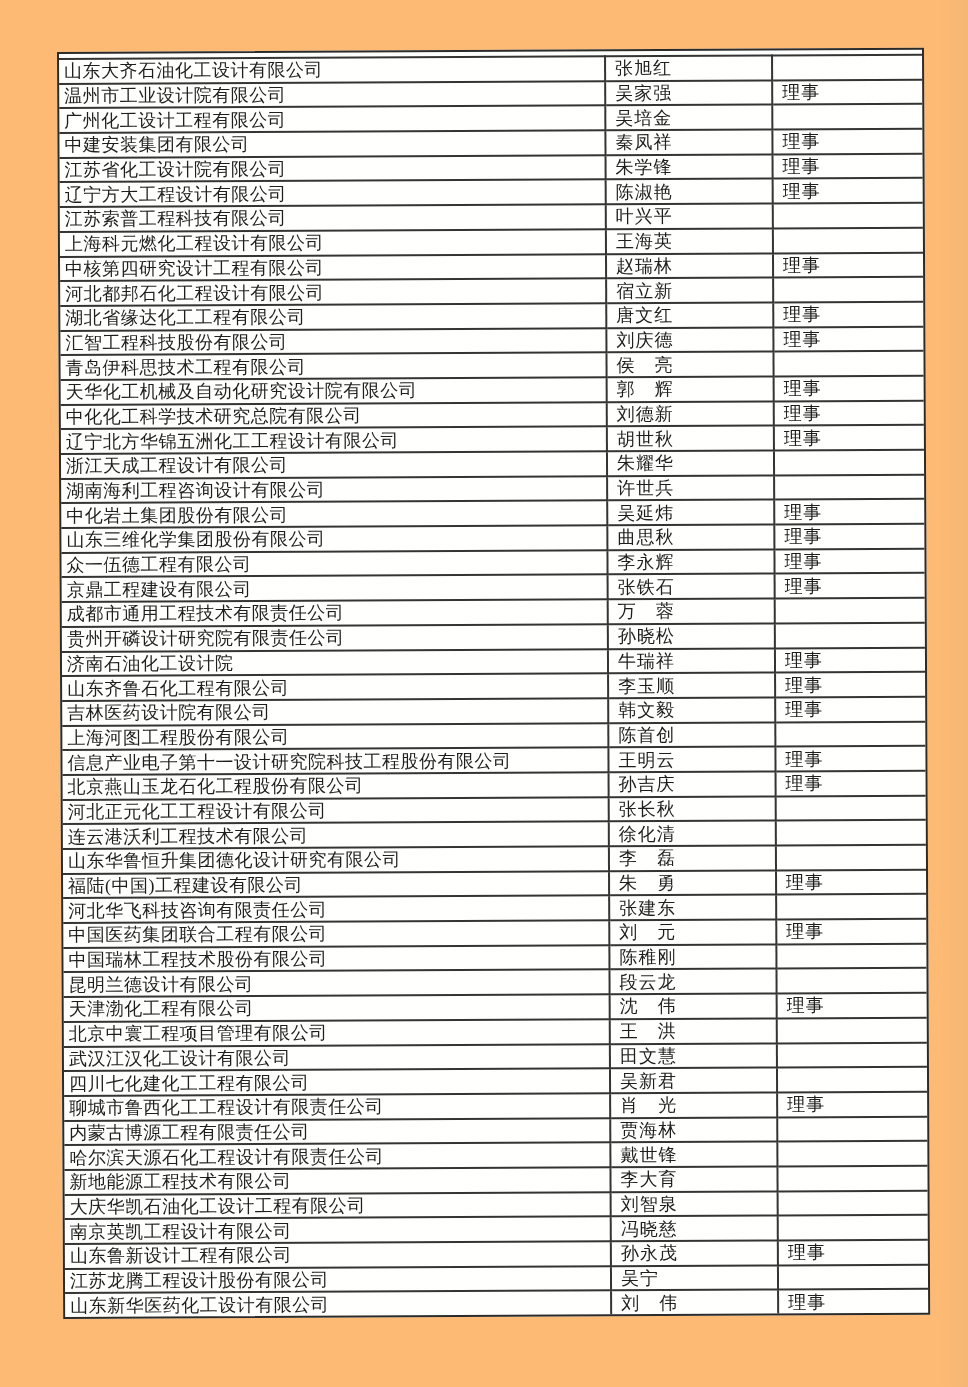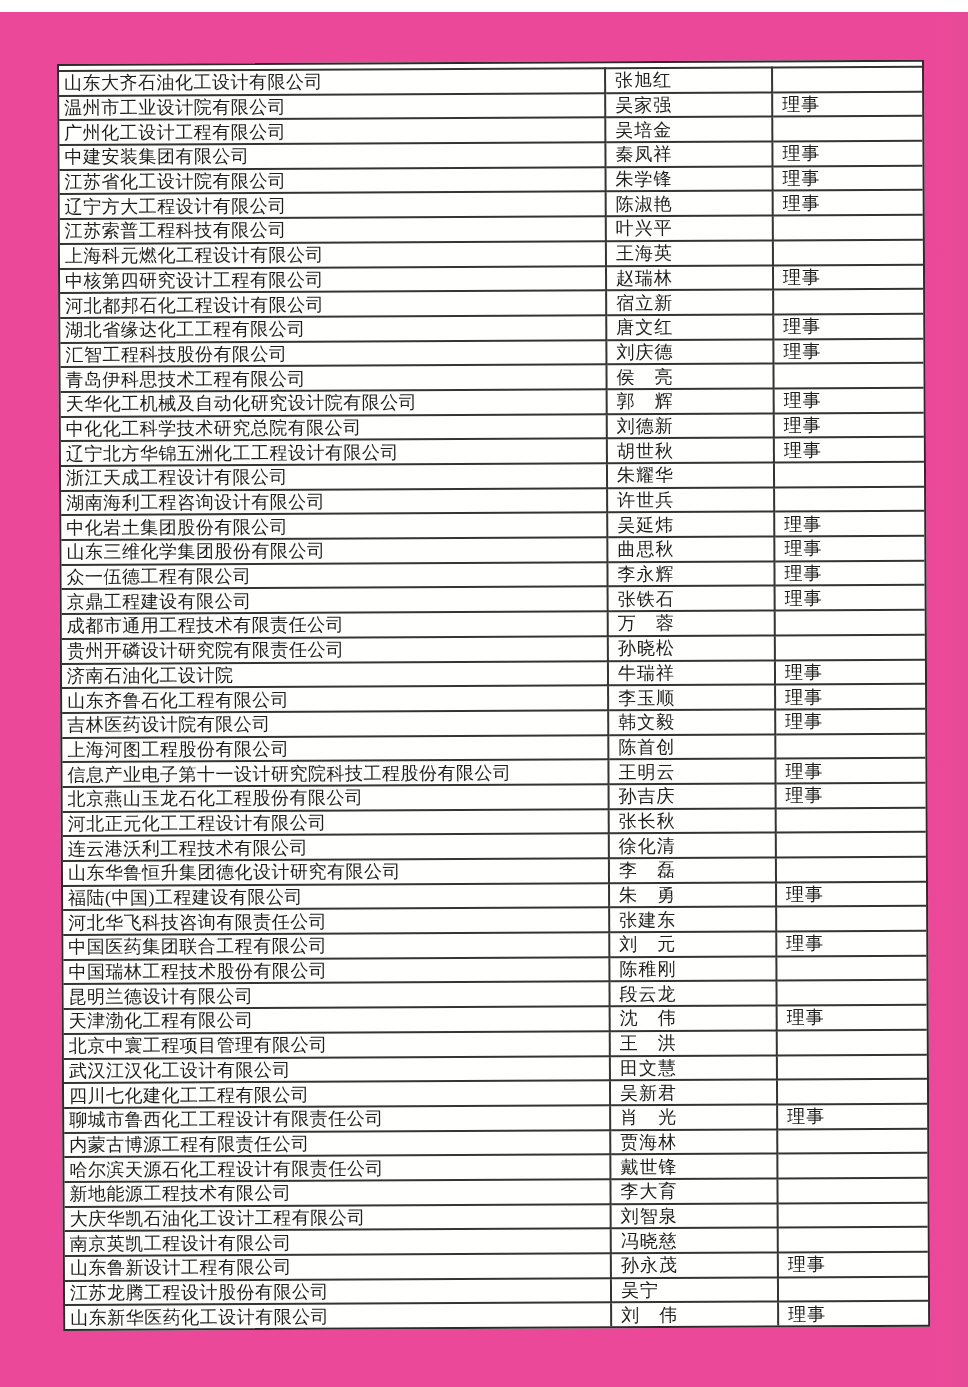--- a/index.html
+++ b/index.html
@@ -10,22 +10,21 @@
     width: 968px;
     height: 1387px;
     position: relative;
     background: #ffffff;
     font-family: "Liberation Serif", "DejaVu Serif", serif;
     overflow: hidden;
   }
   .page {
     position: absolute;
     inset: 0;
-    background: #ec4899;
-    margin-top: 12px;
+    background: #fdba74;
   }
   
   .page-shade-right {
     position: absolute;
     top: 0;
     right: 0;
     width: 30px;
     height: 100%;
     background: linear-gradient(to right, rgba(120,120,120,0) 0%, rgba(120,120,120,0.06) 100%);
     pointer-events: none;

